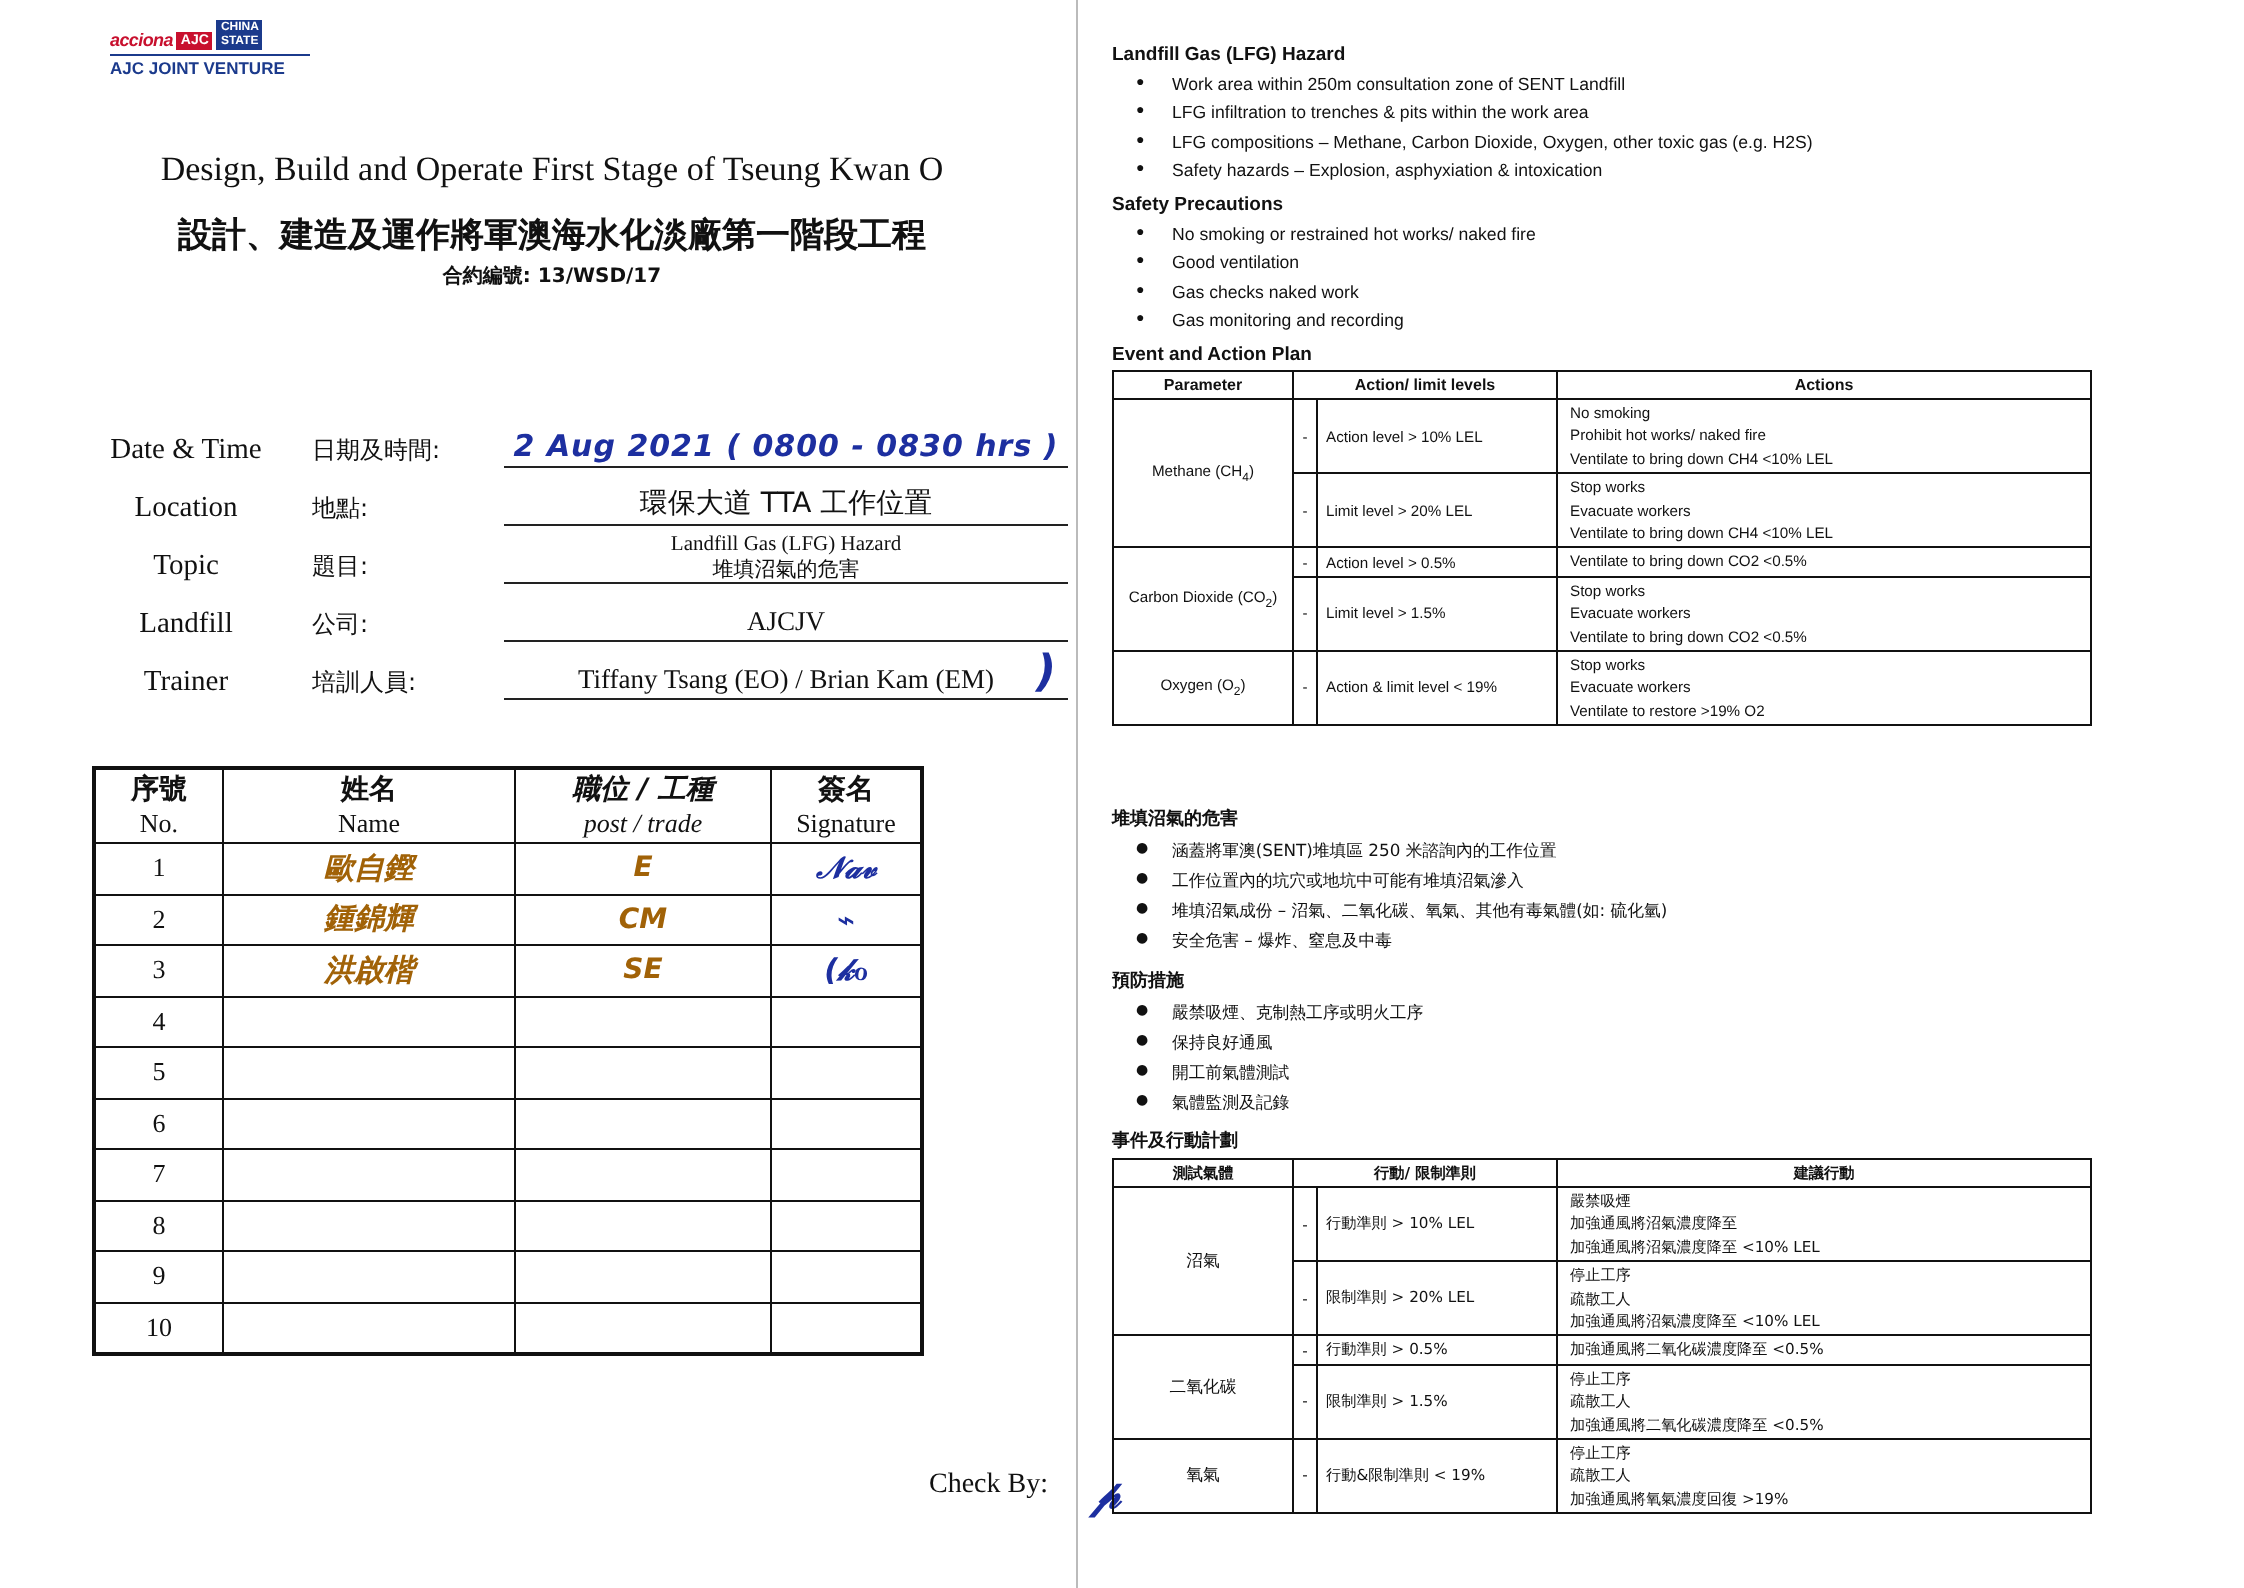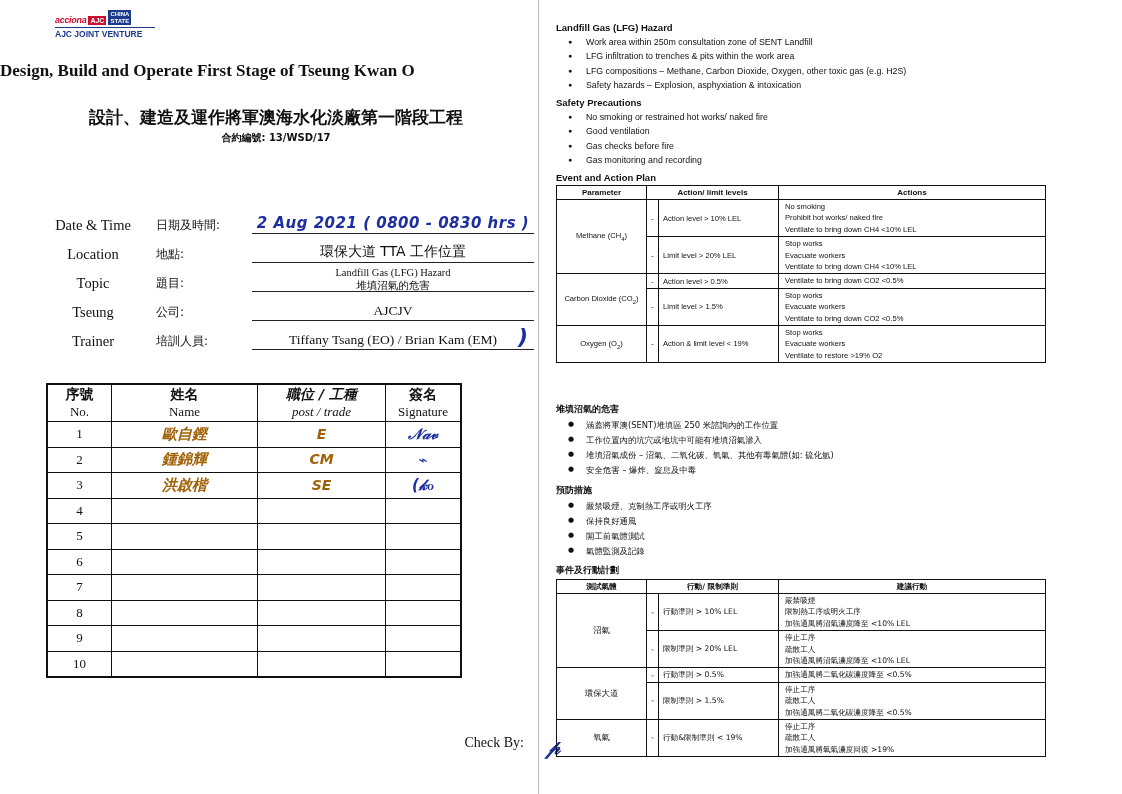--- a/index.html
+++ b/index.html
@@ -17,21 +17,21 @@
   
   .left { position:absolute; left:0; top:0; width:552px; height:794px; }
 
   .logo-wrap { position:absolute; left:55px; top:10px; width:100px; }
   .logo-row { display:flex; align-items:flex-end; gap:2px; }
   .logo-acciona { font-family:"Liberation Sans", sans-serif; font-size:9px; font-weight:bold; font-style:italic; color:#c8102e; letter-spacing:-0.3px; }
   .logo-box { font-family:"Liberation Sans", sans-serif; font-size:7px; font-weight:bold; color:#fff; background:#c8102e; padding:1px 2px; line-height:1.1; }
   .logo-box.blue { background:#1b3a8c; }
   .logo-jv { font-family:"Liberation Sans", sans-serif; font-size:8.5px; font-weight:bold; color:#1b3a8c; border-top:1.5px solid #1b3a8c; margin-top:2px; padding-top:1px; white-space:nowrap; }
 
-  .title1 { position:absolute; left:0; top:60px; width:552px; font-size:17px; font-weight:bold; line-height:1.35; }
+  .title1 { position:absolute; left:0; top:74px; width:552px; text-align:center; font-size:17px; font-weight:normal; line-height:1.35; }
   .title2 { position:absolute; left:0; top:106px; width:552px; text-align:center; font-size:17px; font-weight:bold; }
   .title3 { position:absolute; left:0; top:131px; width:552px; text-align:center; font-size:10px; font-weight:bold; }
   .title4 { position:absolute; left:62px; top:168px; width:490px; font-size:14.5px; font-weight:bold; }
 
   .field-rows { position:absolute; left:34px; top:205px; width:500px; }
   .frow { display:flex; align-items:flex-end; height:29px; }
   .frow .lbl-en { width:118px; text-align:center; font-size:14.5px; }
   .frow .lbl-zh { width:100px; text-align:left; font-size:12px; padding-left:4px; }
   .frow .val { flex:1; border-bottom:1px solid #222; text-align:center; font-size:13.5px; position:relative; padding-bottom:1px; }
   .frow .val.two-line { line-height:1.15; font-size:10.5px; padding-bottom:0; }
@@ -132,21 +132,21 @@
       <div class="frow">
         <div class="lbl-en">Topic</div>
         <div class="lbl-zh" style="font-family:'DejaVu Sans',sans-serif;">題目:</div>
         <div class="val two-line">
           <div>Landfill Gas (LFG) Hazard</div>
           <div style="font-family:'DejaVu Sans',sans-serif;">堆填沼氣的危害</div>
         </div>
       </div>
 
       <div class="frow">
-        <div class="lbl-en">Tseung</div>
+        <div class="lbl-en">Landfill</div>
         <div class="lbl-zh" style="font-family:'DejaVu Sans',sans-serif;">公司:</div>
         <div class="val">AJCJV</div>
       </div>
 
       <div class="frow">
         <div class="lbl-en">Trainer</div>
         <div class="lbl-zh" style="font-family:'DejaVu Sans',sans-serif;">培訓人員:</div>
         <div class="val">
           <span>Tiffany Tsang (EO) / Brian Kam (EM)</span>
           <span class="scribble" style="position:absolute;right:6px;top:-8px;font-size:22px;">)</span>
@@ -258,21 +258,21 @@
       <ul class="bullets">
         <li>Work area within 250m consultation zone of SENT Landfill</li>
         <li>LFG infiltration to trenches &amp; pits within the work area</li>
         <li>LFG compositions – Methane, Carbon Dioxide, Oxygen, other toxic gas (e.g. H2S)</li>
         <li>Safety hazards – Explosion, asphyxiation &amp; intoxication</li>
       </ul>
       <div class="r-head" style="margin-left:4px;">Safety Precautions</div>
       <ul class="bullets">
         <li>No smoking or restrained hot works/ naked fire</li>
         <li>Good ventilation</li>
-        <li>Gas checks before fire</li>
+        <li>Gas checks naked work</li>
         <li>Gas monitoring and recording</li>
       </ul>
       <div class="r-head" style="margin-left:4px;">Event and Action Plan</div>
 
       <table class="rtable">
         <colgroup>
             <col style="width:90px">
             <col style="width:12px">
             <col style="width:120px">
             <col>
@@ -366,35 +366,35 @@
             <th>建議行動</th>
           </tr>
         </thead>
         <tbody>
           <tr>
             <td class="param" rowspan="2">沼氣</td>
             <td class="dash">-</td>
             <td class="lvl">行動準則 &gt; 10% LEL</td>
             <td class="act">
               <div>嚴禁吸煙</div>
-              <div>限制熱工序或明火工序</div>
+              <div>加強通風將沼氣濃度降至</div>
               <div>加強通風將沼氣濃度降至 &lt;10% LEL</div>
             </td>
           </tr>
           <tr>
             <td class="dash">-</td>
             <td class="lvl">限制準則 &gt; 20% LEL</td>
             <td class="act">
               <div>停止工序</div>
               <div>疏散工人</div>
               <div>加強通風將沼氣濃度降至 &lt;10% LEL</div>
             </td>
           </tr>
           <tr>
-            <td class="param" rowspan="2">環保大道</td>
+            <td class="param" rowspan="2">二氧化碳</td>
             <td class="dash">-</td>
             <td class="lvl">行動準則 &gt; 0.5%</td>
             <td class="act">
               <div>加強通風將二氧化碳濃度降至 &lt;0.5%</div>
             </td>
           </tr>
           <tr>
             <td class="dash">-</td>
             <td class="lvl">限制準則 &gt; 1.5%</td>
             <td class="act">

